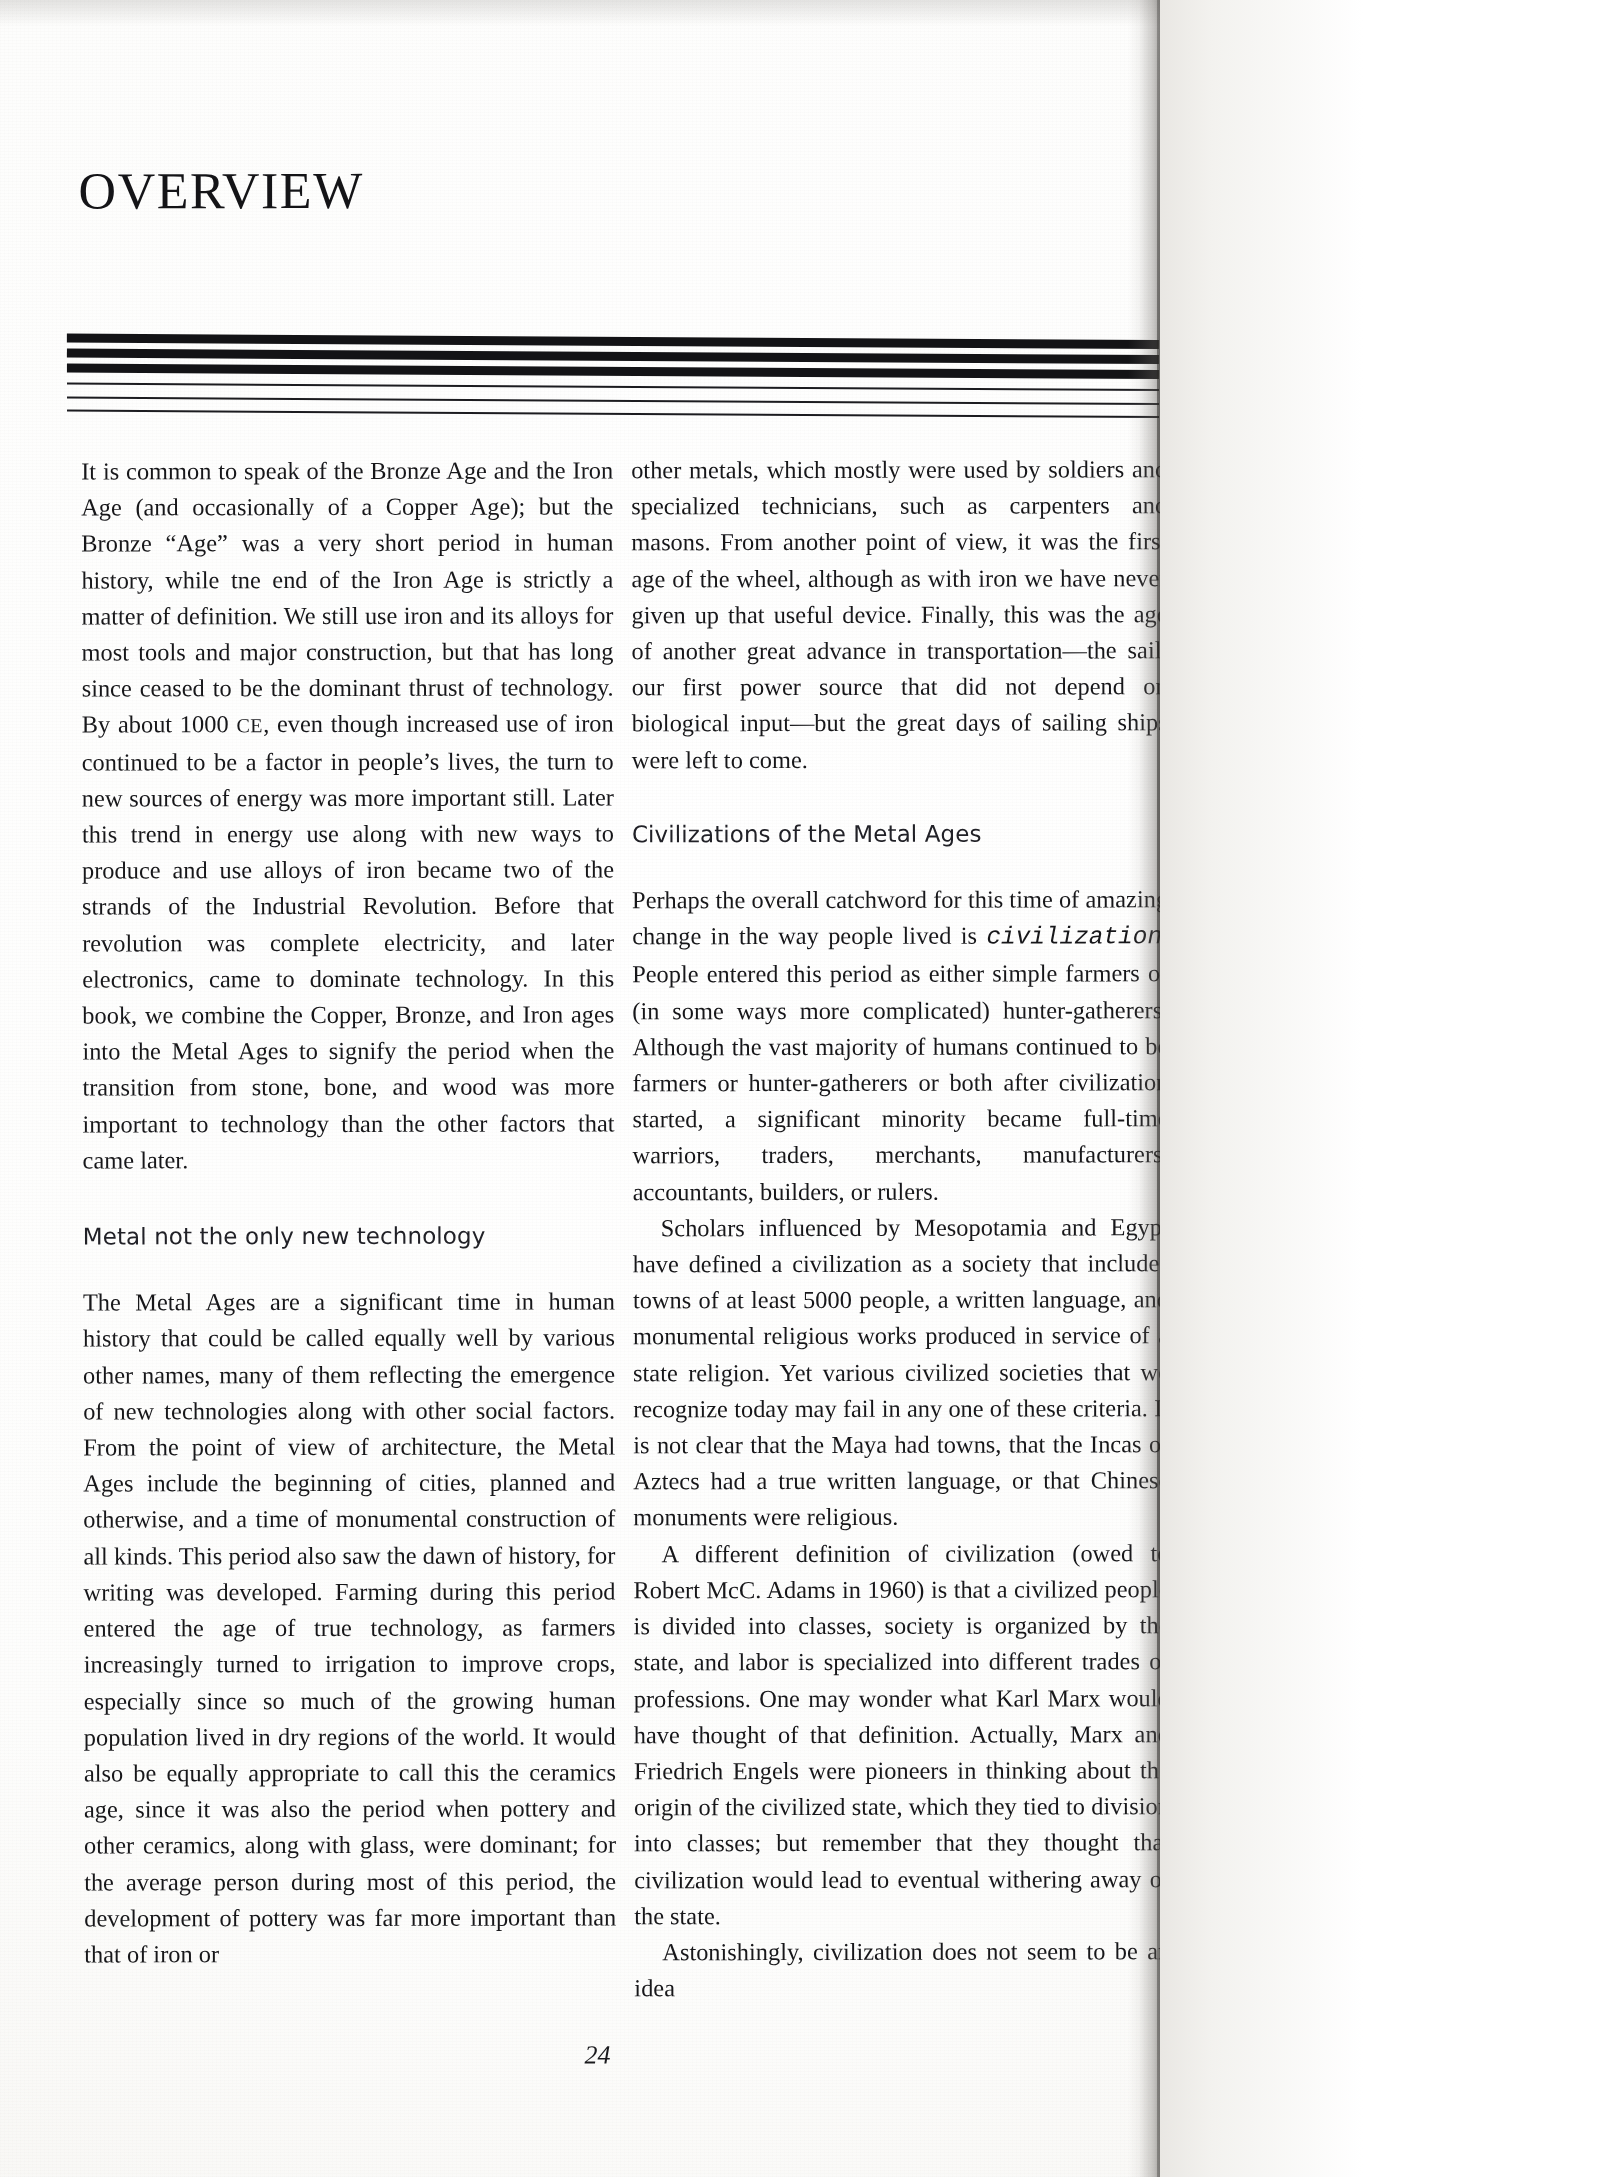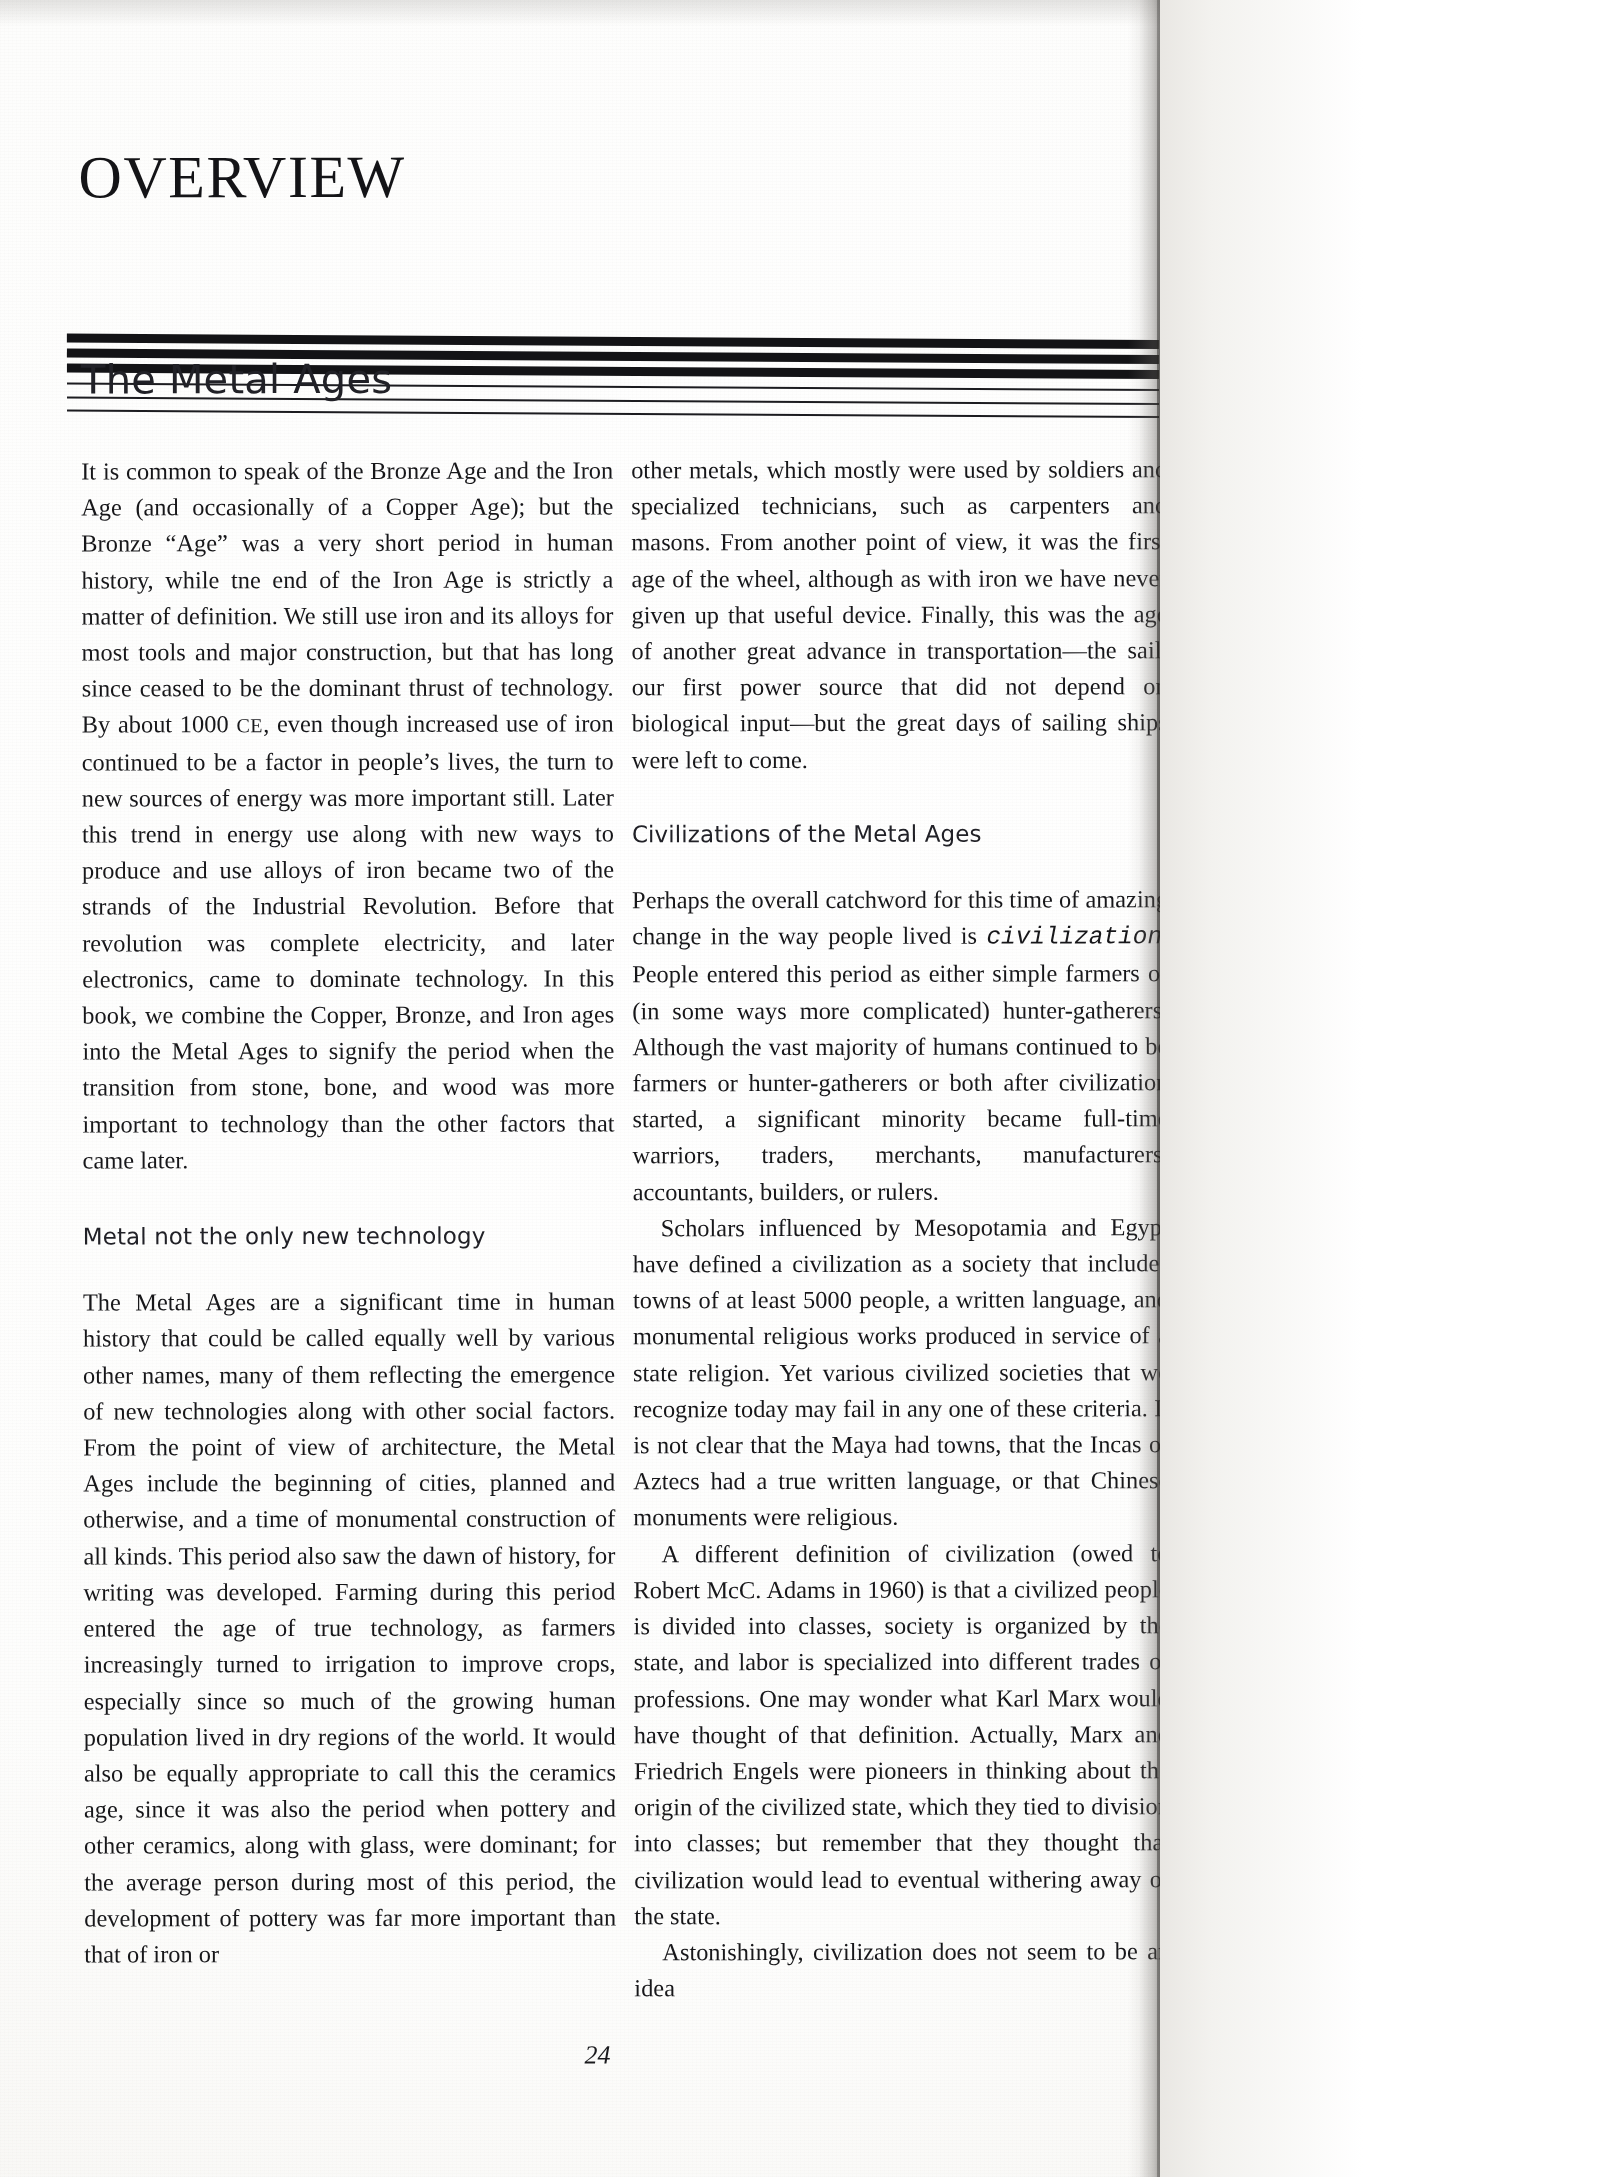--- a/index.html
+++ b/index.html
@@ -77,22 +77,22 @@
     top: 0; left: 0;
     width: 1601px; height: 26px;
     background: linear-gradient(to bottom, rgba(90,87,82,0.16), rgba(255,255,255,0));
     pointer-events: none;
   }
 
   
   .chapter-title {
     position: absolute;
     left: 80px;
-    top: 146px;
-    font-size: 60px;
+    top: 164px;
+    font-size: 52px;
     line-height: 1.0;
     letter-spacing: 1.5px;
     font-weight: 400;
     color: #141417;
     font-family: "Liberation Serif", "DejaVu Serif", serif;
     white-space: nowrap;
   }
 
   
   .rule-band {
@@ -206,21 +206,20 @@
 
     <div class="rule-band">
       <div class="rule thick rule-1"></div>
       <div class="rule thick rule-2"></div>
       <div class="rule thick rule-3"></div>
       <div class="rule thin rule-4"></div>
       <div class="rule thin rule-5"></div>
       <div class="rule thin rule-6"></div>
     </div>
 
-    <div class="article-heading">The Metal Ages</div>
 
     <div class="col col-left">
 
       <p><span>It is common to speak of the Bronze Age and the Iron Age (and occasionally of a Copper Age); but the Bronze “Age” was a very short period in human history, while tne end of the Iron Age is strictly a matter of definition. We still use iron and its alloys for most tools and major construction, but that has long since ceased to be the dominant thrust of technology. By about 1000 </span><span class="smallcaps">CE</span><span>, even though increased use of iron continued to be a factor in people’s lives, the turn to new sources of energy was more important still. Later this trend in energy use along with new ways to produce and use alloys of iron became two of the strands of the Industrial Revolution. Before that revolution was complete electricity, and later electronics, came to dominate technology. In this book, we combine the Copper, Bronze, and Iron ages into the Metal Ages to signify the period when the transition from stone, bone, and wood was more important to technology than the other factors that came later.</span></p>
 
       <div class="subhead">Metal not the only new technology</div>
 
       <p>The Metal Ages are a significant time in human history that could be called equally well by various other names, many of them reflecting the emergence of new technologies along with other social factors. From the point of view of architecture, the Metal Ages include the beginning of cities, planned and otherwise, and a time of monumental construction of all kinds. This period also saw the dawn of history, for writing was developed. Farming during this period entered the age of true technology, as farmers increasingly turned to irrigation to improve crops, especially since so much of the growing human population lived in dry regions of the world. It would also be equally appropriate to call this the ceramics age, since it was also the period when pottery and other ceramics, along with glass, were dominant; for the average person during most of this period, the development of pottery was far more important than that of iron or</p>
     </div>
 

